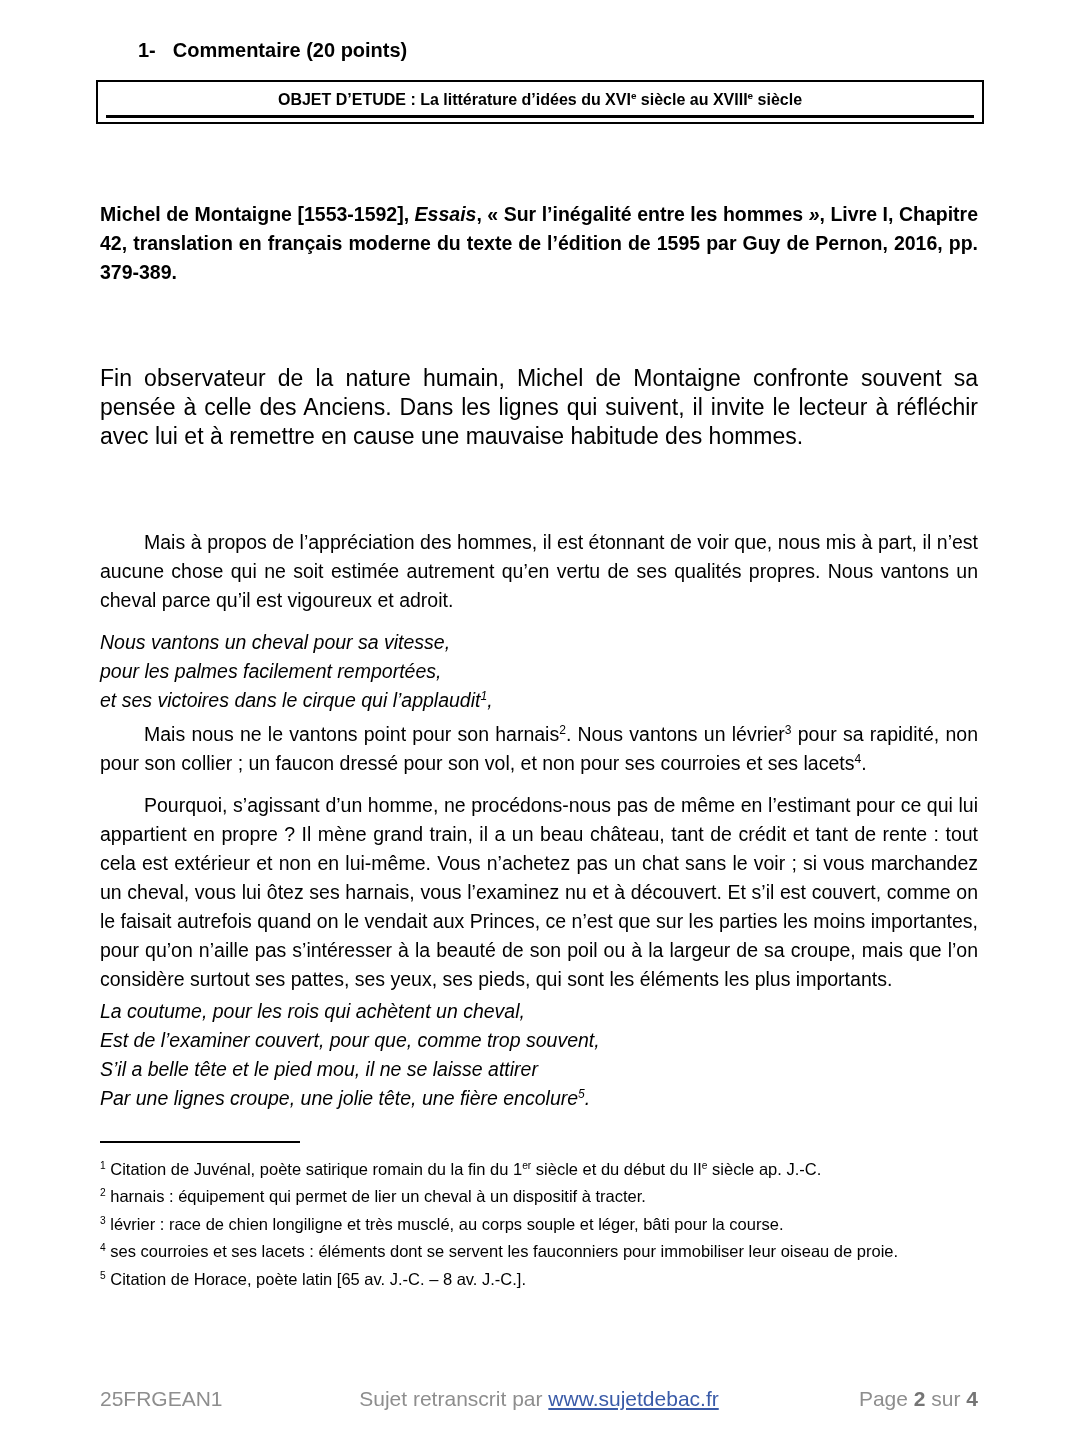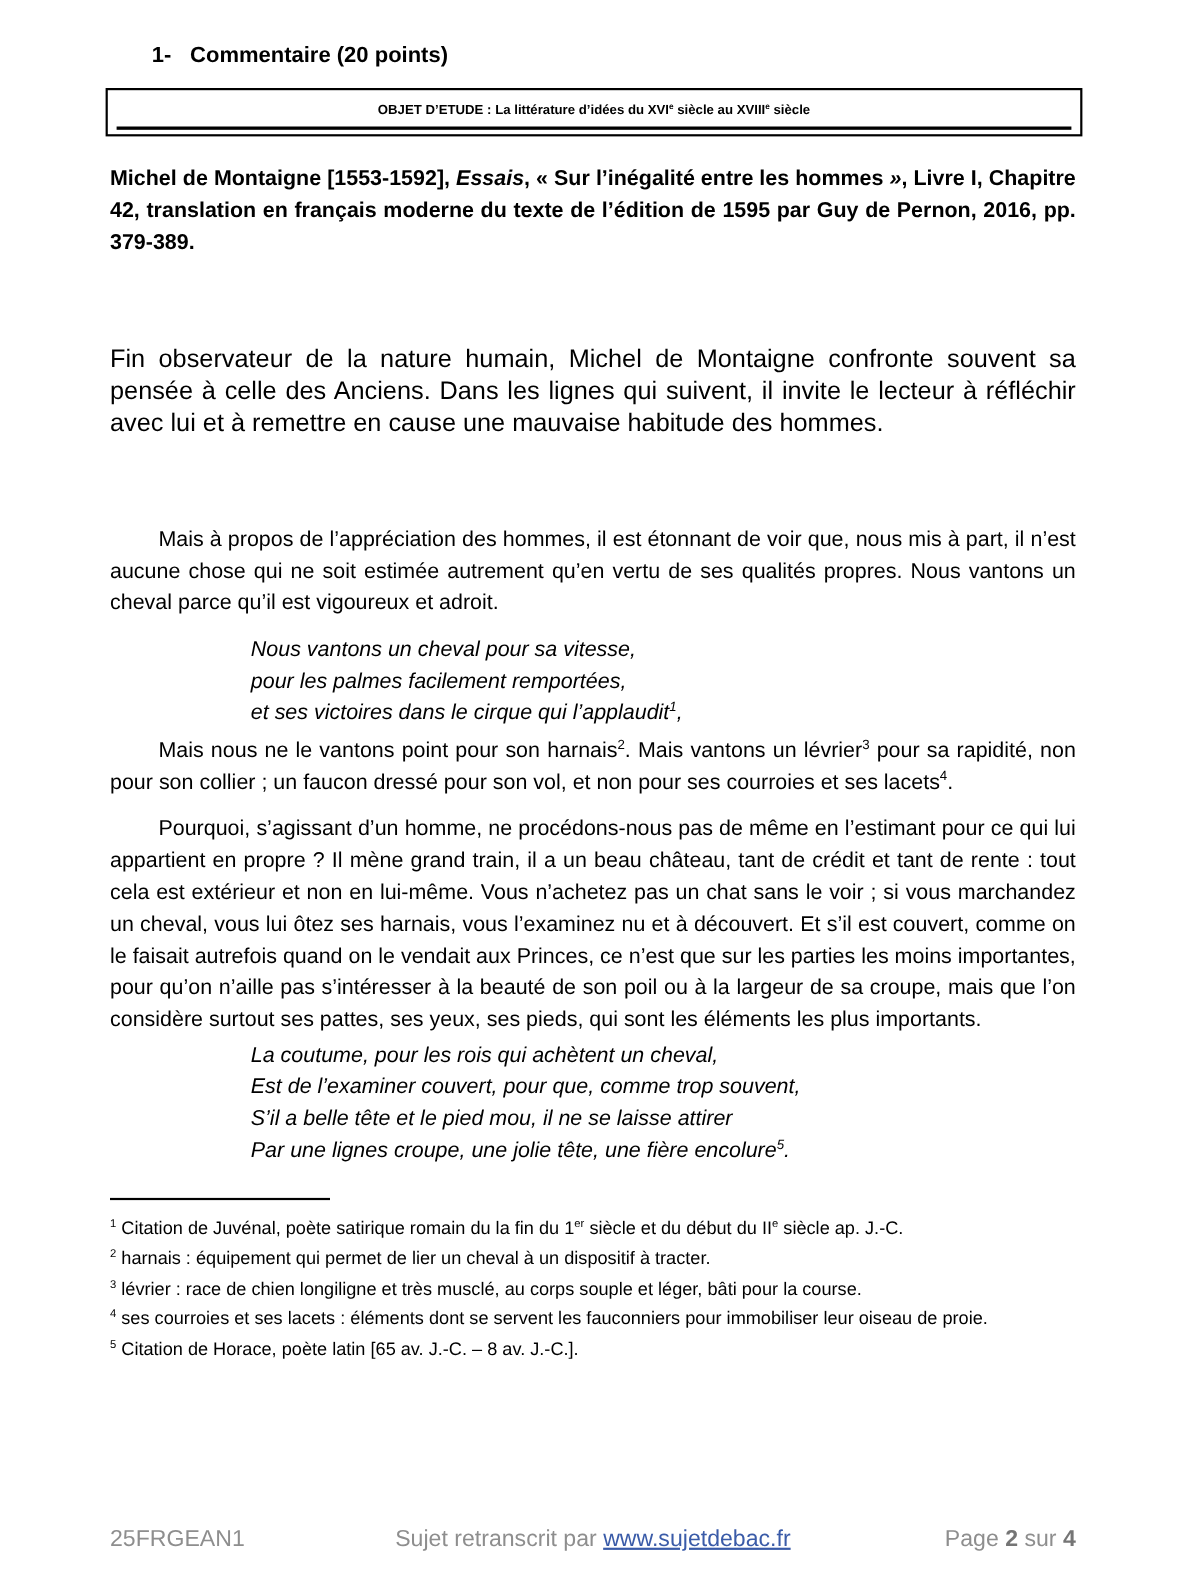--- a/index.html
+++ b/index.html
@@ -26,26 +26,26 @@
   .doc-heading .num { display: inline-block; margin-right: 17px; }
   .object-box {
     margin: 18px -6px 0 -4px;
     border: 2px solid #000;
     padding: 3px 8px 4px;
   }
   .object-box-inner {
     border-bottom: 3px solid #000;
     text-align: center;
     font-weight: bold;
-    font-size: 12px;
+    font-size: 16px;
     line-height: 24px;
     padding: 3px 0 3px;
   }
   .citation {
-    margin-top: 24px;
+    margin-top: 76px;
     font-weight: bold;
     font-size: 19.5px;
     line-height: 29px;
     text-align: justify;
   }
   .intro {
     margin-top: 57px;
     font-size: 23px;
     line-height: 29px;
     text-align: justify;
@@ -54,21 +54,20 @@
     margin: 0;
     font-size: 19.5px;
     line-height: 29px;
     text-align: justify;
     text-indent: 44px;
   }
   .p1 { margin-top: 54px; }
   .p2 { margin-top: 5px; }
   .p3 { margin-top: 13px; }
   .verse {
-    margin-left: 128px;
     font-style: italic;
     font-size: 19.5px;
     line-height: 29px;
   }
   .v1 { margin-top: 13px; }
   .v2 { margin-top: 3px; }
   sup {
     font-size: 0.62em;
     vertical-align: super;
     line-height: 0;
@@ -124,21 +123,21 @@
   <p class="intro">Fin observateur de la nature humain, Michel de Montaigne confronte souvent sa pensée à celle des Anciens. Dans les lignes qui suivent, il invite le lecteur à réfléchir avec lui et à remettre en cause une mauvaise habitude des hommes.</p>
 
   <p class="para p1">Mais à propos de l’appréciation des hommes, il est étonnant de voir que, nous mis à part, il n’est aucune chose qui ne soit estimée autrement qu’en vertu de ses qualités propres. Nous vantons un cheval parce qu’il est vigoureux et adroit.</p>
 
   <div class="verse v1">
     <div><span>Nous vantons un cheval pour sa vitesse,</span></div>
     <div><span>pour les palmes facilement remportées,</span></div>
     <div><span>et ses victoires dans le cirque qui l’applaudit</span><sup>1</sup><span>,</span></div>
   </div>
 
-  <p class="para p2"><span>Mais nous ne le vantons point pour son harnais</span><sup>2</sup><span>. Mais vantons un lévrier</span><sup>3</sup><span> pour sa rapidité, non pour son collier ; un faucon dressé pour son vol, et non pour ses courroies et ses lacets</span><sup>4</sup><span>.</span></p>
+  <p class="para p2"><span>Mais nous ne le vantons point pour son harnais</span><sup>2</sup><span>. Nous vantons un lévrier</span><sup>3</sup><span> pour sa rapidité, non pour son collier ; un faucon dressé pour son vol, et non pour ses courroies et ses lacets</span><sup>4</sup><span>.</span></p>
 
   <p class="para p3">Pourquoi, s’agissant d’un homme, ne procédons-nous pas de même en l’estimant pour ce qui lui appartient en propre ? Il mène grand train, il a un beau château, tant de crédit et tant de rente : tout cela est extérieur et non en lui-même. Vous n’achetez pas un chat sans le voir ; si vous marchandez un cheval, vous lui ôtez ses harnais, vous l’examinez nu et à découvert. Et s’il est couvert, comme on le faisait autrefois quand on le vendait aux Princes, ce n’est que sur les parties les moins importantes, pour qu’on n’aille pas s’intéresser à la beauté de son poil ou à la largeur de sa croupe, mais que l’on considère surtout ses pattes, ses yeux, ses pieds, qui sont les éléments les plus importants.</p>
 
   <div class="verse v2">
     <div><span>La coutume, pour les rois qui achètent un cheval,</span></div>
     <div><span>Est de l’examiner couvert, pour que, comme trop souvent,</span></div>
     <div><span>S’il a belle tête et le pied mou, il ne se laisse attirer</span></div>
     <div><span>Par une lignes croupe, une jolie tête, une fière encolure</span><sup>5</sup><span>.</span></div>
   </div>
 

